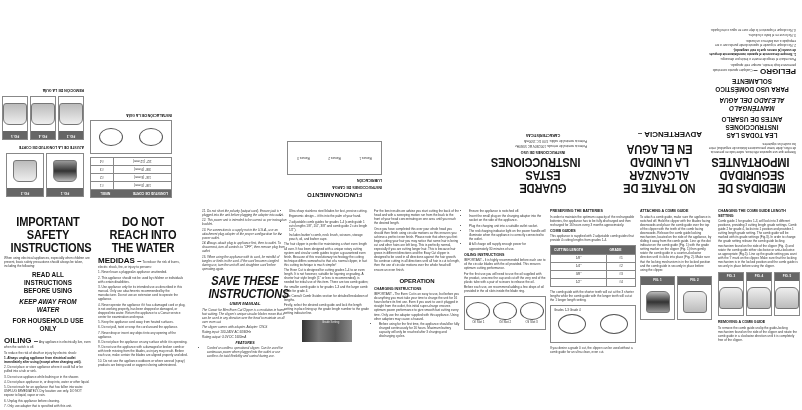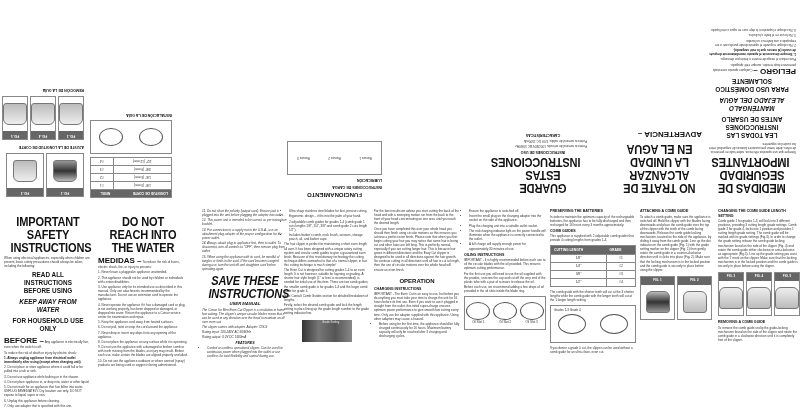--- a/index.html
+++ b/index.html
@@ -142,21 +142,21 @@
 </div>
 
 <div class="half bottom">
 
   <div class="col" style="left:4px;width:88px;">
     <div class="h-big">IMPORTANT SAFETY INSTRUCTIONS</div>
     <p>When using electrical appliances, especially when children are present, basic safety precautions should always be taken, including the following:</p>
     <div class="h-mid">READ ALL INSTRUCTIONS BEFORE USING</div>
     <div class="h-ital">KEEP AWAY FROM WATER</div>
     <div class="h-mid">FOR HOUSEHOLD USE ONLY</div>
-    <p style="margin-top:3px"><span class="h-danger">BEFORE –</span> <span>Any appliance is electrically live, even when the switch is off.</span></p>
+    <p style="margin-top:3px"><span class="h-danger">OILING –</span> <span>Any appliance is electrically live, even when the switch is off.</span></p>
     <p>To reduce the risk of death or injury by electric shock:</p>
     <p class="bold">1. Always unplug appliance from electrical outlet immediately after using (except when charging unit).</p>
     <p>2. Do not place or store appliance where it could fall or be pulled into a tub or sink.</p>
     <p>3. Do not use appliance while bathing or in the shower.</p>
     <p>4. Do not place appliance in, or drop into, water or other liquid.</p>
     <p>5. Do not reach for an appliance that has fallen into water. UNPLUG IMMEDIATELY. Dry location use only. DO NOT expose to liquid, vapor or rain.</p>
     <p>6. Unplug this appliance before cleaning.</p>
     <p>7. Only use adapter that is specified with this unit.</p>
   </div>
 

